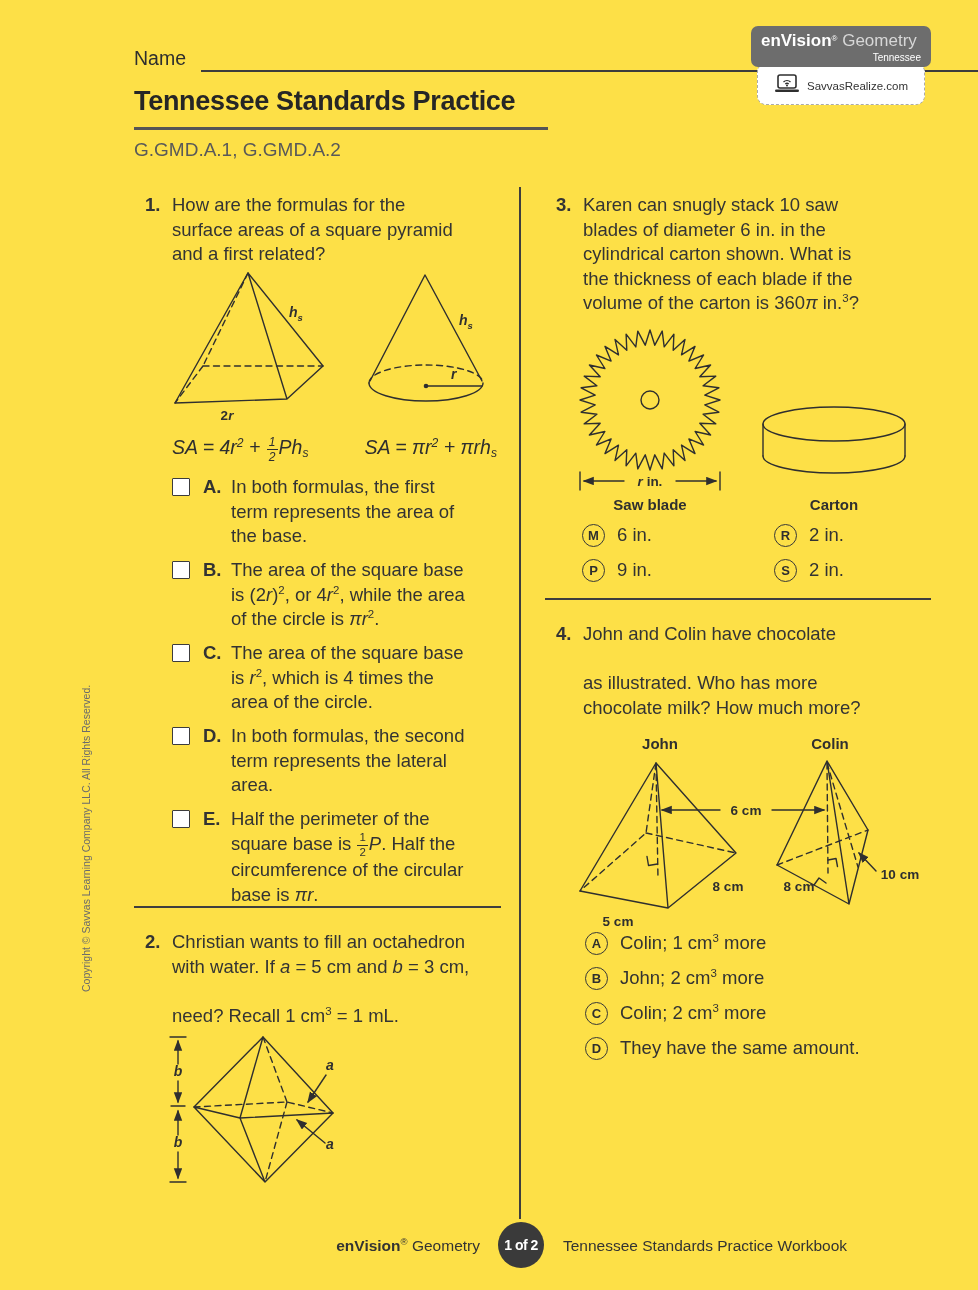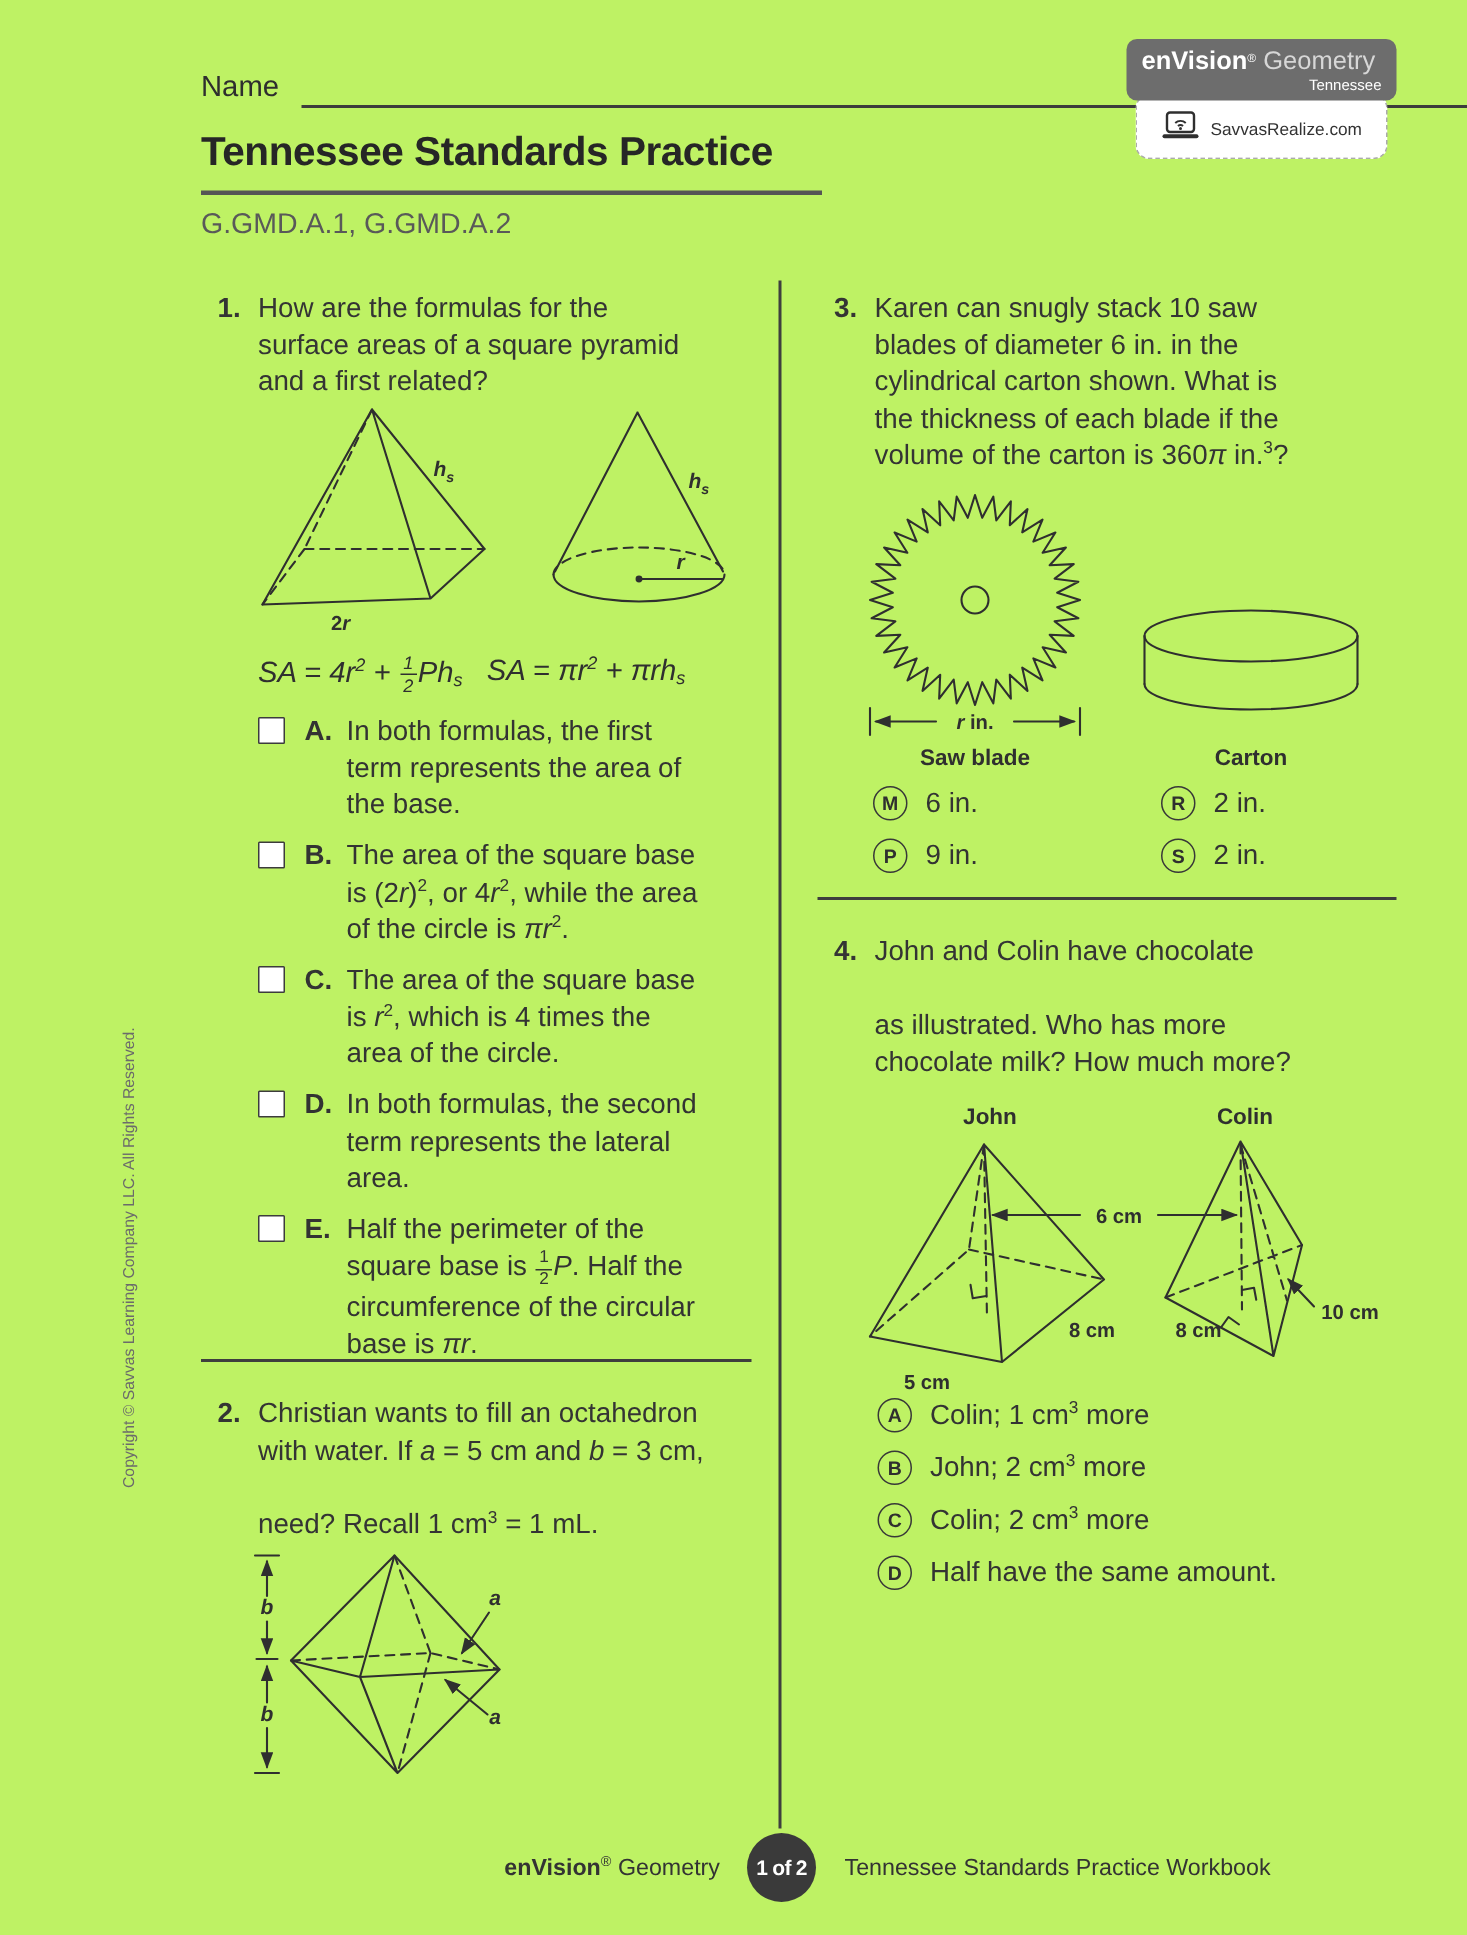--- a/index.html
+++ b/index.html
@@ -1,16 +1,16 @@
 <!DOCTYPE html>
 <html style="--badge-bg: #6d6d6d; --circle-bg: #3a3a3a;"><head>
 <meta charset="utf-8">
 <style>
   html,body{margin:0;padding:0;background:#e8e8e8;}
-  .page{position:relative;width:978px;height:1290px;background:#bef264;margin:0 auto;
+  .page{position:relative;width:978px;height:1290px;background:#fde047;margin:0 auto;
         font-family:"Liberation Sans",sans-serif;color:#333;overflow:hidden;}
   .abs{position:absolute;}
   .it{font-style:italic;}
   sup{font-size:0.62em;line-height:0;vertical-align:0.6em;}
   sub{font-size:0.62em;line-height:0;vertical-align:-0.25em;}
   .frac{display:inline-block;vertical-align:-0.55em;text-align:center;line-height:1;font-size:0.62em;margin:0 1px;}
   .frac .fn{display:block;border-bottom:1.5px solid #333;padding:0 2px 1px;}
   .frac .fd{display:block;padding-top:1px;}
 
   
@@ -41,21 +41,21 @@
   .q-num{width:27px;font-weight:bold;flex:none;}
   .q-body{flex:1;}
   .sep{border-top:2.5px solid #3e3e3e;height:0;}
 
   
   .copt{display:flex;margin-bottom:9.5px;font-size:18.5px;line-height:24.5px;}
   .cbx{width:16px;height:16px;border:1.8px solid #3c3c3c;border-radius:1px;margin-top:3px;flex:none;background:#fff;}
   .copt-letter{width:28px;margin-left:13px;font-weight:bold;flex:none;}
   .copt-text{flex:1;}
 
-  .formulas{display:flex;gap:16px;font-size:19.5px;font-style:italic;color:#2f2f2f;white-space:nowrap;justify-content:center;}
+  .formulas{display:flex;gap:56px;font-size:19.5px;font-style:italic;color:#2f2f2f;white-space:nowrap;justify-content:center;}
   .formulas .frac .fn{border-bottom-color:#2f2f2f;}
 
   
   .ropt{display:flex;align-items:flex-start;margin-bottom:11px;font-size:18.5px;line-height:24px;}
   .opt-circle{width:21px;height:21px;border:1.7px solid #383838;border-radius:50%;flex:none;
               display:flex;align-items:center;justify-content:center;font-weight:bold;font-size:13px;color:#2f2f2f;margin-top:1px;}
   .ropt-text{margin-left:12px;}
   .opts-grid{display:grid;grid-template-columns:192px auto;}
 
   
@@ -298,21 +298,21 @@
       <div class="ropt">
         <span class="opt-circle">B</span>
         <span class="ropt-text"><span>John; 2 cm</span><sup>3</sup><span> more</span></span>
       </div>
       <div class="ropt">
         <span class="opt-circle">C</span>
         <span class="ropt-text"><span>Colin; 2 cm</span><sup>3</sup><span> more</span></span>
       </div>
       <div class="ropt">
         <span class="opt-circle">D</span>
-        <span class="ropt-text"><span>Half have the same amount.</span></span>
+        <span class="ropt-text"><span>They have the same amount.</span></span>
       </div>
     </div>
   </div>
 
   <div class="abs footer-left"><span class="b">enVision</span><sup>®</sup><span> Geometry</span></div>
   <div class="abs footer-circle">1 of 2</div>
   <div class="abs footer-right">Tennessee Standards Practice Workbook</div>
 </div>
 
 </body></html>

